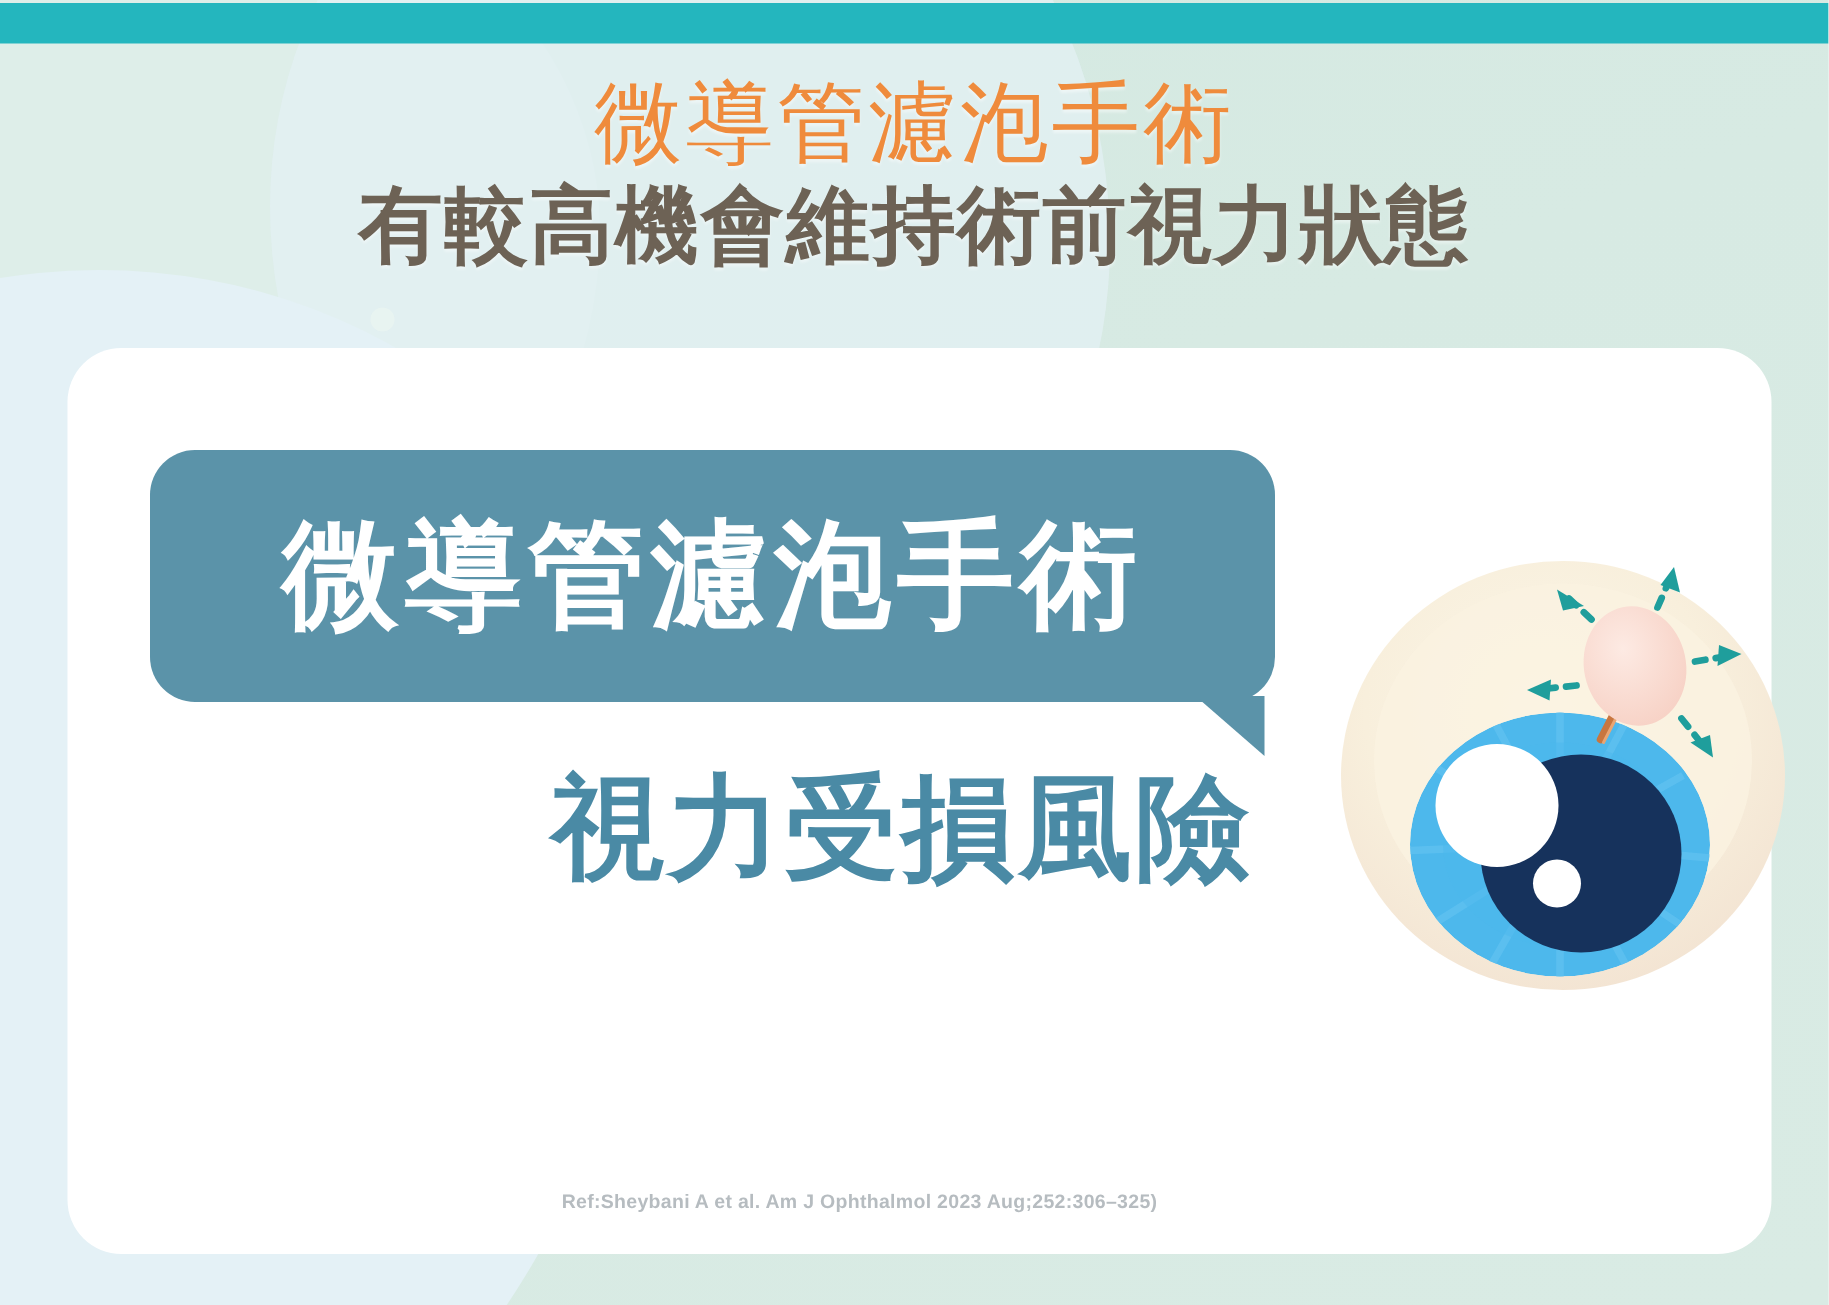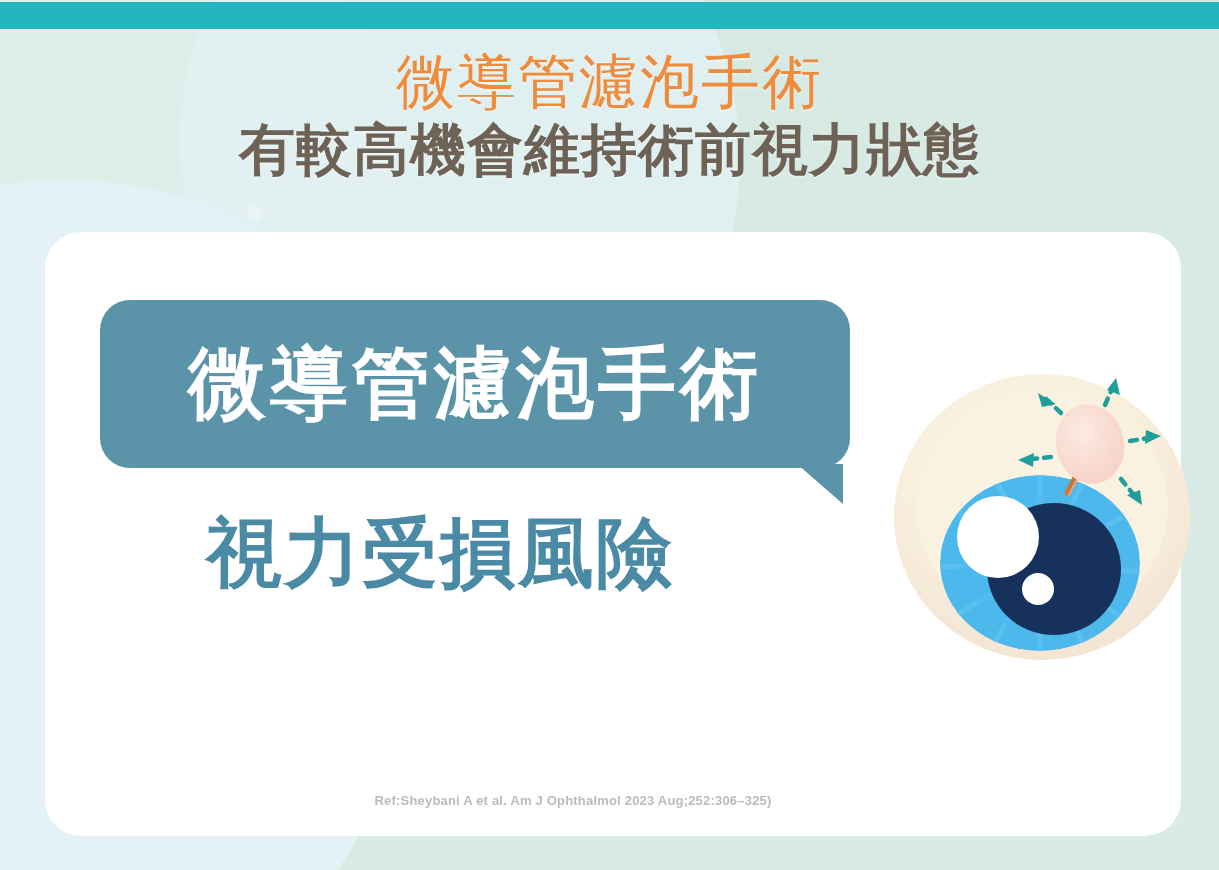--- a/index.html
+++ b/index.html
@@ -109,21 +109,21 @@
     width:0; height:0;
     border-left:0 solid transparent;
     border-top:40px solid #5b93a9;
     border-right:46px solid transparent;
     transform:scaleX(-1);
   }
 
   
   #stat-lines {
     position:absolute; left:0; top:278px; width:790px;
-    text-align:center;
+    text-align:right;
   }
   .stat-line {
     color:#4a8aa5;
     font-weight:bold;
     letter-spacing:2px;
     line-height:1.14;
   }
   #stat-line-1 { font-size:76px; }
   #stat-line-2 { font-size:76px; margin-top:16px; }
   #stat-number {

